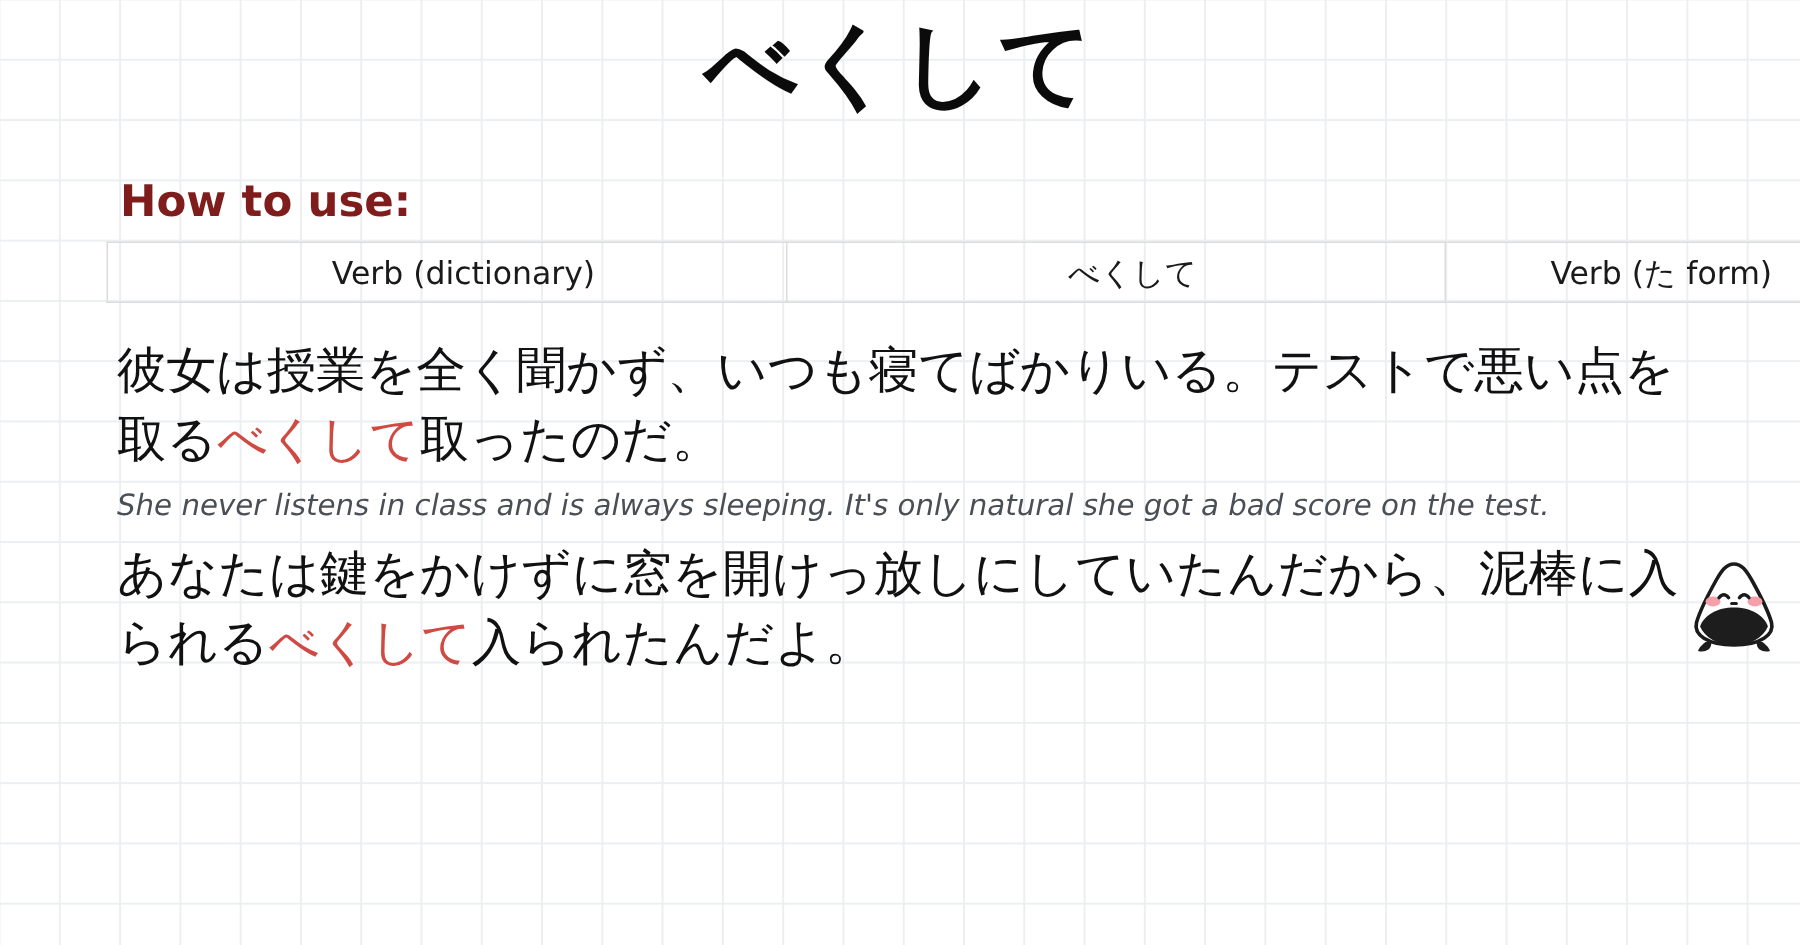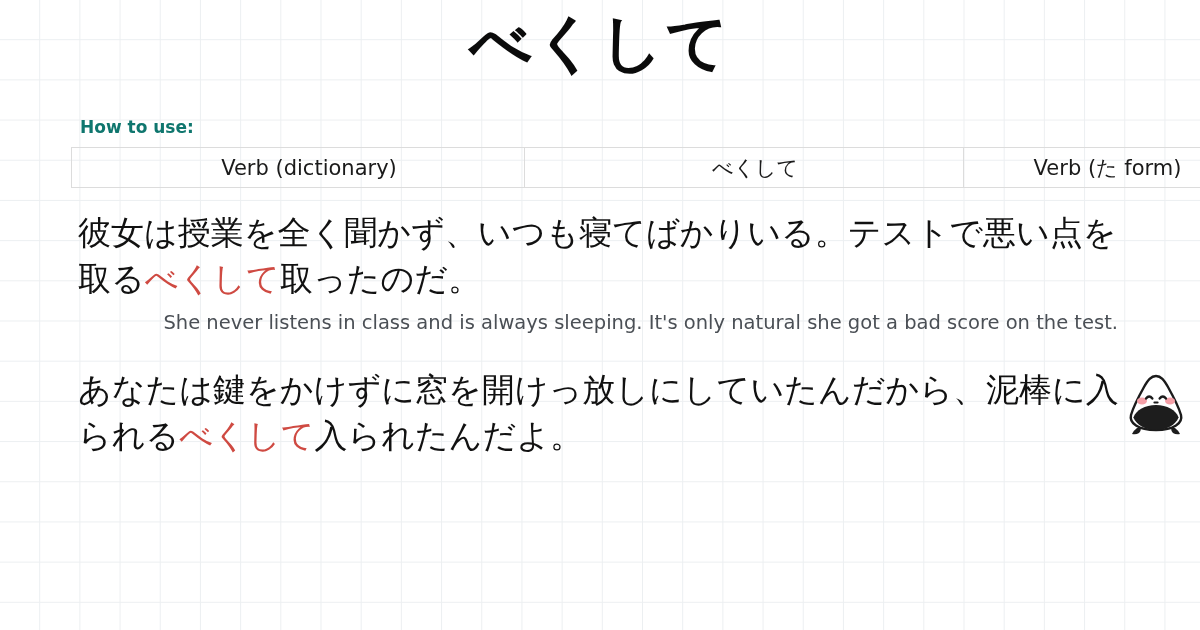--- a/index.html
+++ b/index.html
@@ -64,23 +64,23 @@
     color: #000000;
   }
   .meaning-text {
     font-weight: 400;
     margin-left: 7px;
   }
 
   
   .howto-label {
     margin: 23px 0 0 80px;
-    font-size: 17px;
+    font-size: 29px;
     font-weight: 700;
-    color: #0f766e;
+    color: #7f1d1d;
   }
 
   .usage-table {
     margin: 10px 0 0 71px;
     width: 1089px;
     border-collapse: collapse;
     table-layout: fixed;
   }
   .usage-table td {
     border: 1px solid #dcdcdc;
@@ -95,40 +95,40 @@
   .usage-table td.col-a { width: 430px; }
   .usage-table td.col-b { width: 416px; }
   .usage-table td.col-c { width: 243px; }
 
   
   .example-block {
     margin-left: 78px;
     margin-right: 66px;
   }
   .example-block.first { margin-top: 22px; }
-  .example-block.second { margin-top: 30px; }
+  .example-block.second { margin-top: 8px; }
 
   .jp-sentence {
     font-size: 33px;
     line-height: 1.39;
     color: #111111;
     letter-spacing: 0px;
     font-weight: 400;
   }
   .jp-hl {
     color: #cf4a42;
   }
 
   .en-translation {
     font-size: 19.5px;
+    font-style: italic;
     line-height: 1.46;
     color: #4a4f55;
     margin-top: 7px;
     max-width: 1040px;
-    text-align: right;
   }
 
   
   .mascot {
     position: absolute;
     right: 8px;
     bottom: 4px;
     width: 72px;
     height: 66px;
     z-index: 2;

